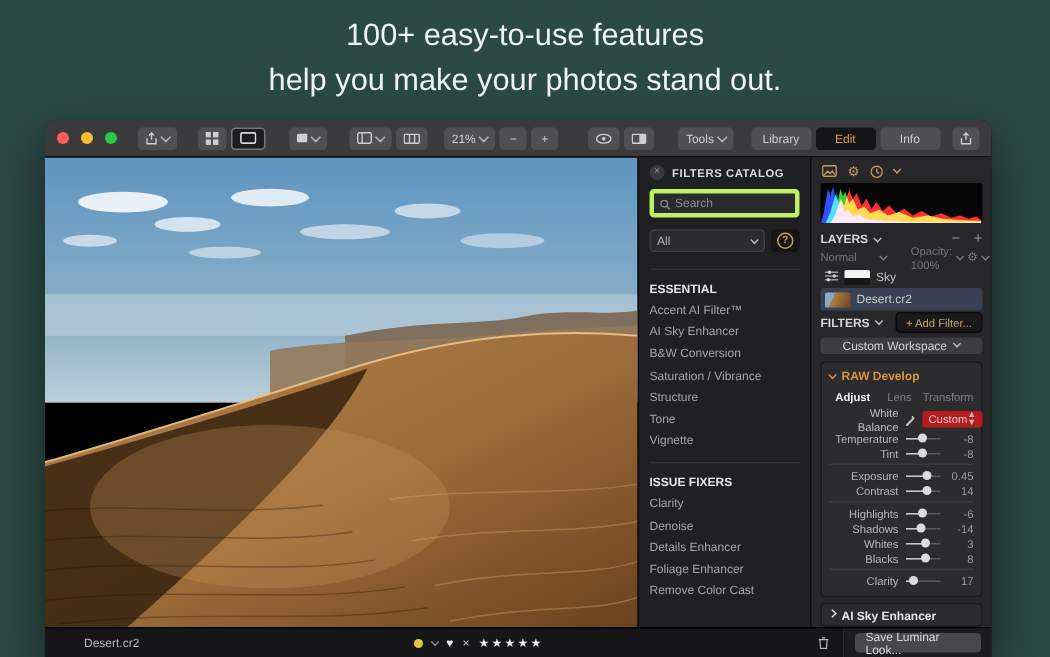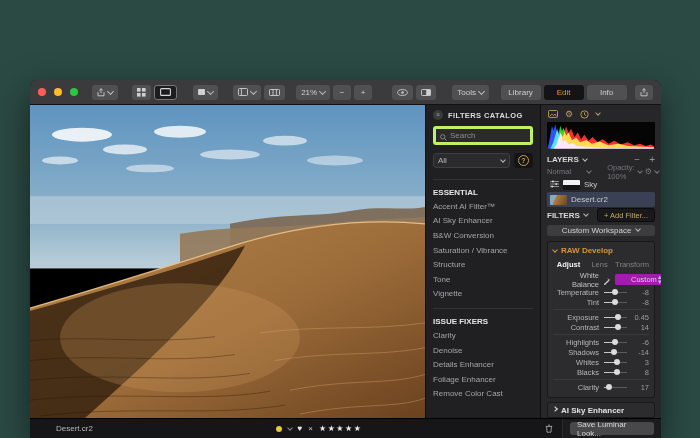--- a/index.html
+++ b/index.html
@@ -68,21 +68,21 @@
   .add-filter{margin-left:auto;height:12px;background:#19191b;border:1px solid #0b0b0d;border-radius:3px;color:#c9a765;font-size:7.5px;display:flex;align-items:center;padding:0 6px;}
   .workspace{height:13px;background:#3d3d3f;border-radius:3px;display:flex;align-items:center;justify-content:center;gap:5px;color:#d2d2d4;font-size:8px;margin:2px 0 5px;}
   .raw-box{background:#2c2c2e;border:1px solid #19191b;border-radius:3px;padding:3px 5px 3px;}
   .raw-head{display:flex;align-items:center;gap:4px;color:#d6953f;font-size:8px;font-weight:bold;height:11px;}
   .raw-head .chev{border-color:#d6953f;}
   .raw-tabs{display:flex;margin:2px 0 2px;}
   .raw-tab{flex:1;text-align:center;font-size:7.5px;color:#7f8183;padding:2px 0;}
   .raw-tab.active{color:#f1f1f3;font-weight:bold;}
   .wb-row{display:flex;align-items:center;gap:4px;height:13px;margin-bottom:1px;}
   .wb-label{width:46px;text-align:right;font-size:7.5px;color:#c0c0c2;flex:0 0 auto;}
-  .wb-select{flex:1;height:11px;background:#a21caf;border-radius:2px;font-size:7.5px;color:#d2d2d4;display:flex;align-items:center;justify-content:center;padding:0 16px;}
+  .wb-select{flex:1;height:11px;background:#b91c1c;border-radius:2px;font-size:7.5px;color:#d2d2d4;display:flex;align-items:center;justify-content:center;padding:0 4px;}
   .updn{font-size:6px;line-height:5px;color:#bcbcbe;display:flex;flex-direction:column;}
   .slider-group{border-top:1px solid #3a3a3c;padding:2px 0;}
   .slider-group:first-of-type{border-top:none;padding-top:0;}
   .srow{display:flex;align-items:center;gap:5px;height:10px;}
   .slabel{width:46px;text-align:right;font-size:7.5px;color:#b7b7b9;flex:0 0 auto;}
   .strack{flex:1;height:1px;background:#595b5d;position:relative;}
   .sfill{position:absolute;left:0;top:0;height:1px;background:#c7c8ca;}
   .sdot{position:absolute;top:-2.5px;width:6px;height:6px;border-radius:50%;background:#dadbdc;transform:translateX(-3px);}
   .sval{width:17px;text-align:right;font-size:7.5px;color:#9c9c9e;flex:0 0 auto;}
   .ai-sky{display:flex;align-items:center;gap:4px;background:#2c2c2e;border:1px solid #19191b;border-radius:3px;height:14px;flex:0 0 auto;margin-top:4px;padding:0 5px;color:#e3e3e5;font-size:8px;font-weight:bold;}
@@ -98,20 +98,24 @@
   .bb-x{color:#d2d2d4;font-size:8px;}
   .bb-stars{color:#ebebed;font-size:8px;letter-spacing:1.5px;}
   .bb-trash{margin-left:auto;display:flex;align-items:center;}
   .bb-right{flex:1;display:flex;align-items:center;justify-content:flex-end;padding:0 7px;background:#1c1c1e;}
   .save-look{height:13px;background:#48484a;border-radius:3px;color:#d9d9db;font-size:8px;display:flex;align-items:center;padding:0 7px;}
 </style>
 </head>
 <body>
 
 <div class="page">
+  <div class="hero">
+    <div>100+ easy-to-use features</div>
+    <div>help you make your photos stand out.</div>
+  </div>
 
   <div class="window">
 
     <div class="toolbar">
       <span class="tl red"></span>
       <span class="tl yel"></span>
       <span class="tl grn"></span>
       <div class="tbtn" style="margin-left:6px">
         <span>
             <svg width="8" height="9" viewBox="0 0 8 9">

